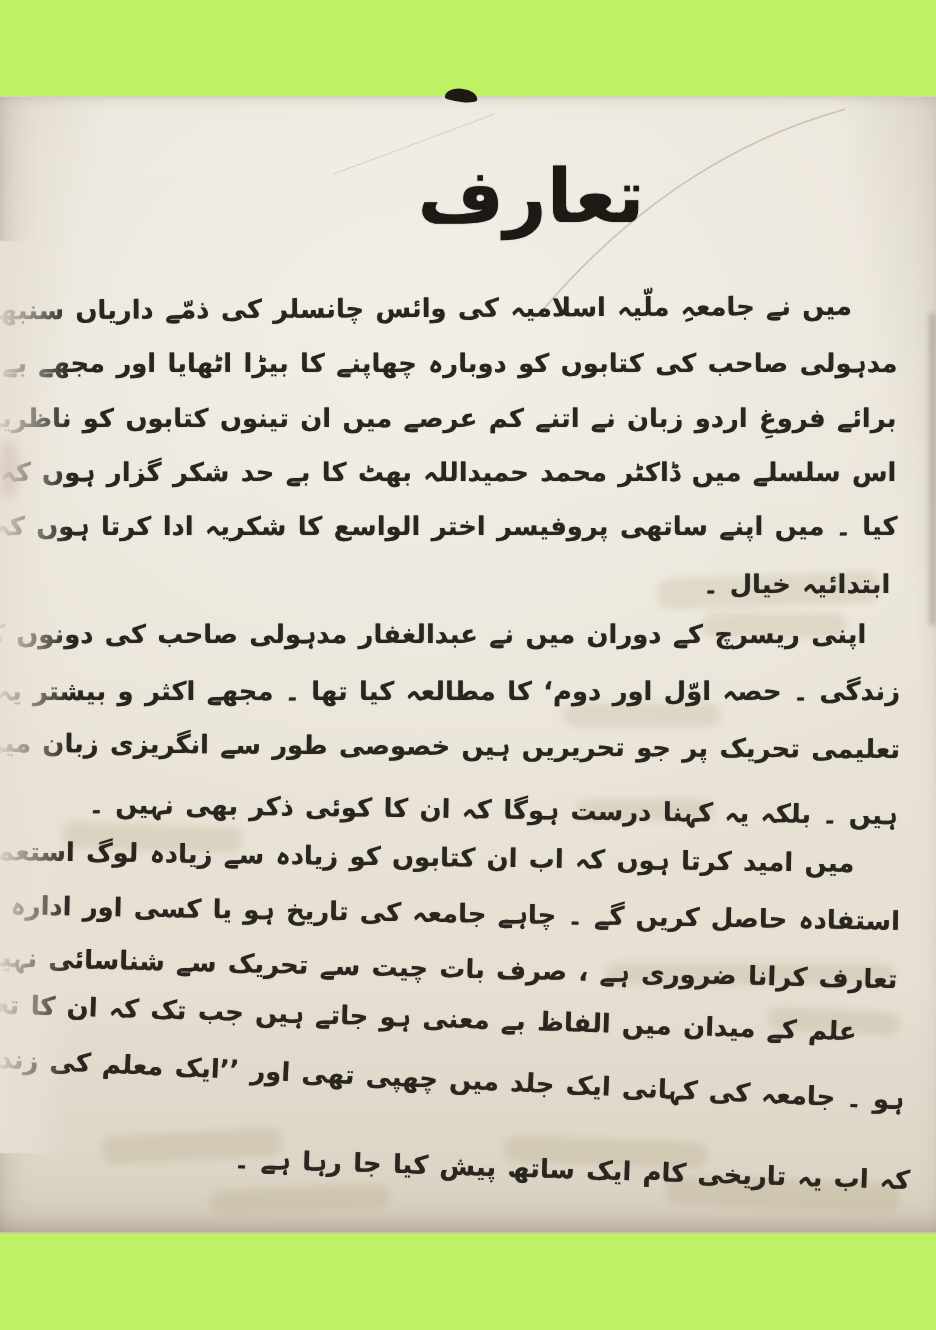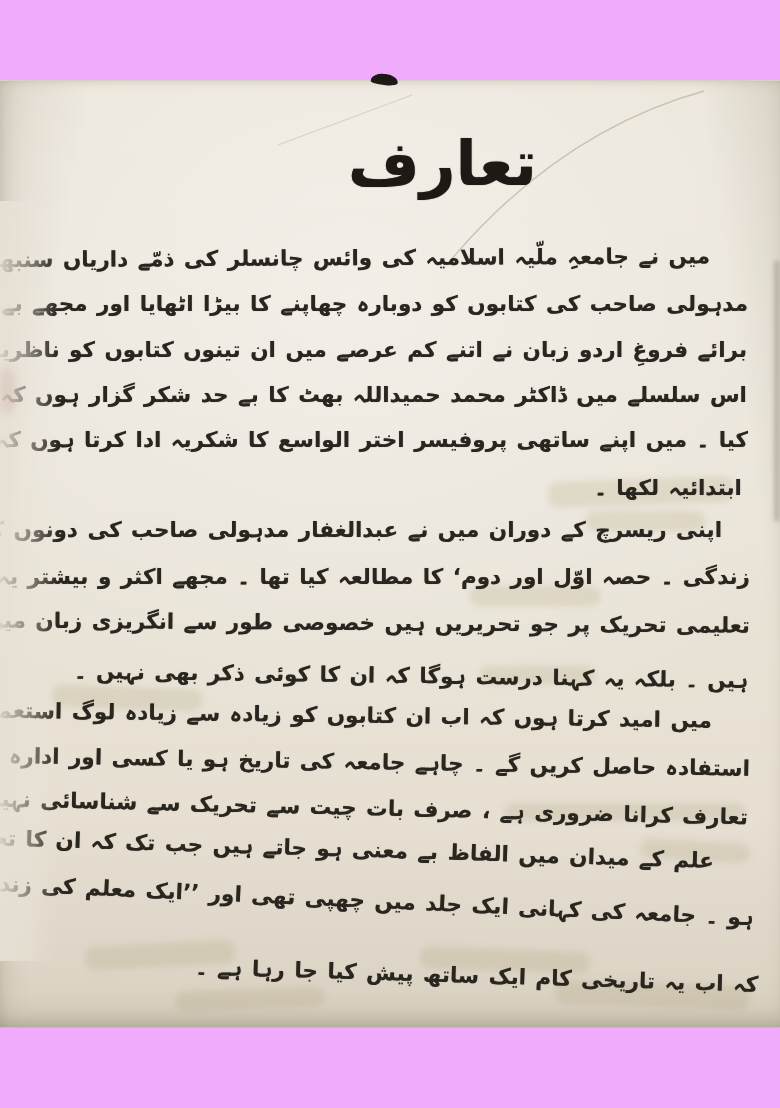--- a/index.html
+++ b/index.html
@@ -1,16 +1,16 @@
 <!DOCTYPE html>
 <html lang="ur"><head>
 <meta charset="utf-8">
 <style>
   html,body{margin:0;padding:0;background:#ffffff;}
-  .scan{position:relative;width:780px;height:1108px;background:#f0abfc;overflow:hidden;
+  .scan{position:relative;width:780px;height:1108px;background:#bef264;overflow:hidden;
         font-family:"DejaVu Sans",sans-serif;}
   
   .page{position:absolute;left:0;top:80px;width:780px;height:946px;overflow:hidden;
     background:
       radial-gradient(120% 80% at 45% 22%, rgba(255,255,255,0.38), rgba(255,255,255,0) 62%),
       linear-gradient(100deg, rgba(150,138,118,0.20), rgba(150,138,118,0) 10%),
       linear-gradient(262deg, rgba(140,130,112,0.22), rgba(140,130,112,0) 9%),
       linear-gradient(180deg,#ece6db 0%,#eae4d8 45%,#e6dfd2 78%,#ddd5c6 94%,#d6cdbd 100%);
     box-shadow: inset 0 -16px 26px -16px rgba(110,98,78,0.5),
                 inset 14px 0 34px -22px rgba(110,98,78,0.38),
@@ -66,21 +66,21 @@
     <div class="ghost" style="left:175px;top:908px;width:150px;height:20px;transform:rotate(-2deg)"></div>
 
     <div class="txt">
       <div class="heading">تعارف</div>
 
       <div class="ln" style="top:160px;right:70px;width:655px;transform:rotate(-0.3deg)">میں نے جامعہِ ملّیہ اسلامیہ کی وائس چانسلر کی ذمّے داریاں سنبھالنے کے فوراً بعد عبدالغفار</div>
       <div class="ln" style="top:206px;right:32px;width:792px">مدہولی صاحب کی کتابوں کو دوبارہ چھاپنے کا بیڑا اٹھایا اور مجھے بے حد خوشی ہے کہ قومی کونسل</div>
       <div class="ln" style="top:252px;right:33px;width:790px">برائے فروغِ اردو زبان نے اتنے کم عرصے میں ان تینوں کتابوں کو ناظرین کے سامنے پیش کیا ۔</div>
       <div class="ln" style="top:297px;right:33px;width:790px">اس سلسلے میں ڈاکٹر محمد حمیداللہ بھٹ کا بے حد شکر گزار ہوں کہ انھوں نے میری درخواست کو قبول</div>
       <div class="ln" style="top:342px;right:32px;width:795px">کیا ۔ میں اپنے ساتھی پروفیسر اختر الواسع کا شکریہ ادا کرتا ہوں کہ انھوں نے ایک تفصیلی اور عالمانہ</div>
-      <div class="ln shrink" style="top:390px;right:38px">ابتدائیہ لکھا ۔</div>
+      <div class="ln shrink" style="top:390px;right:38px">ابتدائیہ خیال ۔</div>
 
       <div class="ln" style="top:432px;right:58px;width:710px">اپنی ریسرچ کے دوران میں نے عبدالغفار مدہولی صاحب کی دونوں کتابوں ’ایک معلّم کی</div>
       <div class="ln" style="top:479px;right:30px;width:795px">زندگی ۔ حصہ اوّل اور دوم‘ کا مطالعہ کیا تھا ۔ مجھے اکثر و بیشتر یہ خیال آتا رہا کہ کیا وجہ ہے کہ ہماری</div>
       <div class="ln" style="top:525px;right:30px;width:790px;transform:rotate(0.4deg)">تعلیمی تحریک پر جو تحریریں ہیں خصوصی طور سے انگریزی زبان میں ، ان میں یہ کتابیں شامل نہیں</div>
       <div class="ln shrink" style="top:578px;right:32px;transform:rotate(0.8deg)">ہیں ۔ بلکہ یہ کہنا درست ہوگا کہ ان کا کوئی ذکر بھی نہیں ۔</div>
 
       <div class="ln" style="top:618px;right:68px;width:662px;transform:rotate(0.8deg)">میں امید کرتا ہوں کہ اب ان کتابوں کو زیادہ سے زیادہ لوگ استعمال کریں گے اور اس سے</div>
       <div class="ln" style="top:664px;right:30px;width:790px;transform:rotate(1deg)">استفادہ حاصل کریں گے ۔ چاہے جامعہ کی تاریخ ہو یا کسی اور ادارہ کی ، اس کا لوگوں کے سامنے</div>
       <div class="ln" style="top:712px;right:32px;width:618px;transform:rotate(1.4deg)">تعارف کرانا ضروری ہے ، صرف بات چیت سے تحریک سے شناسائی نہیں ہوتی ہے ۔</div>
 

